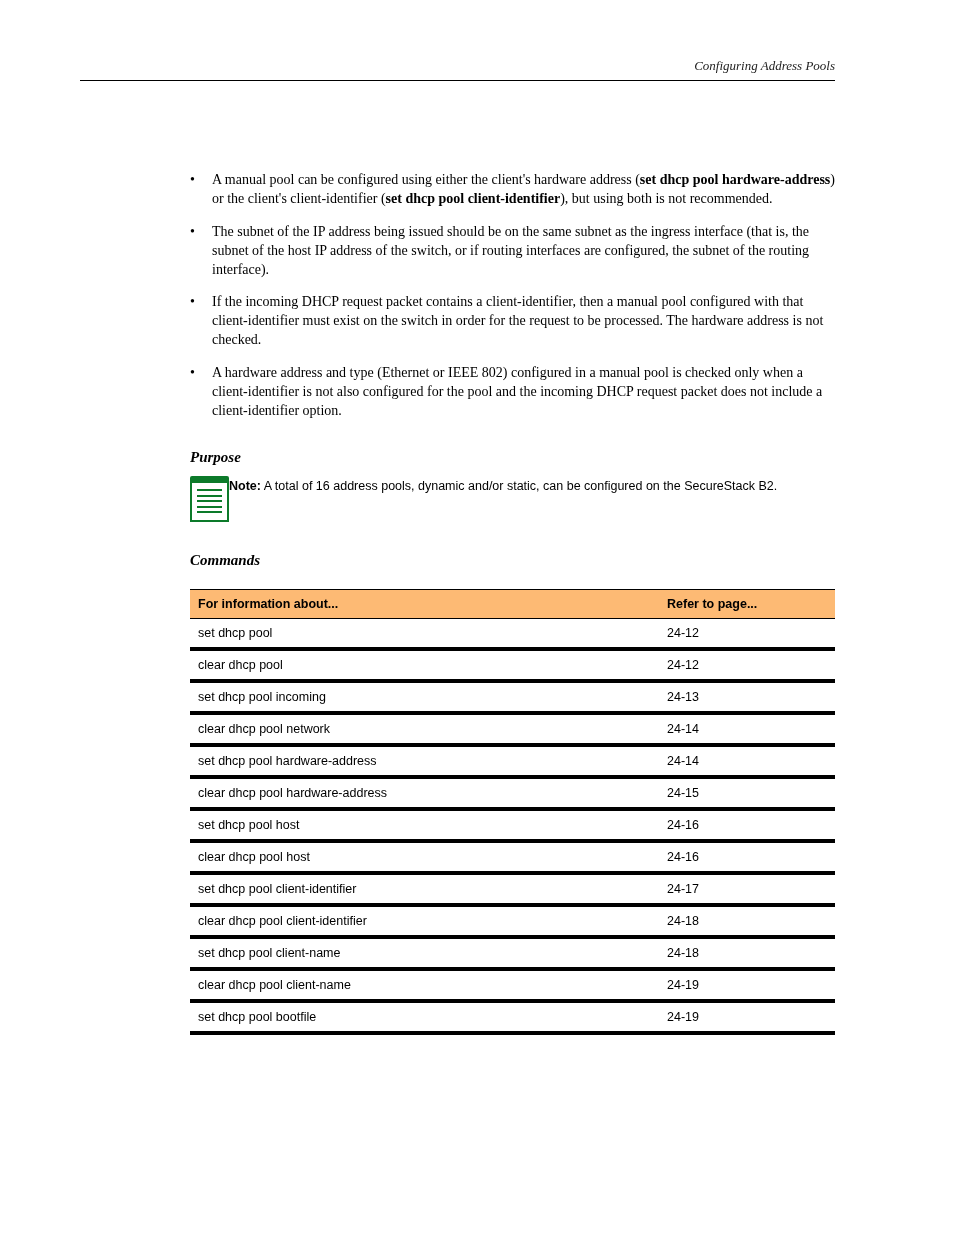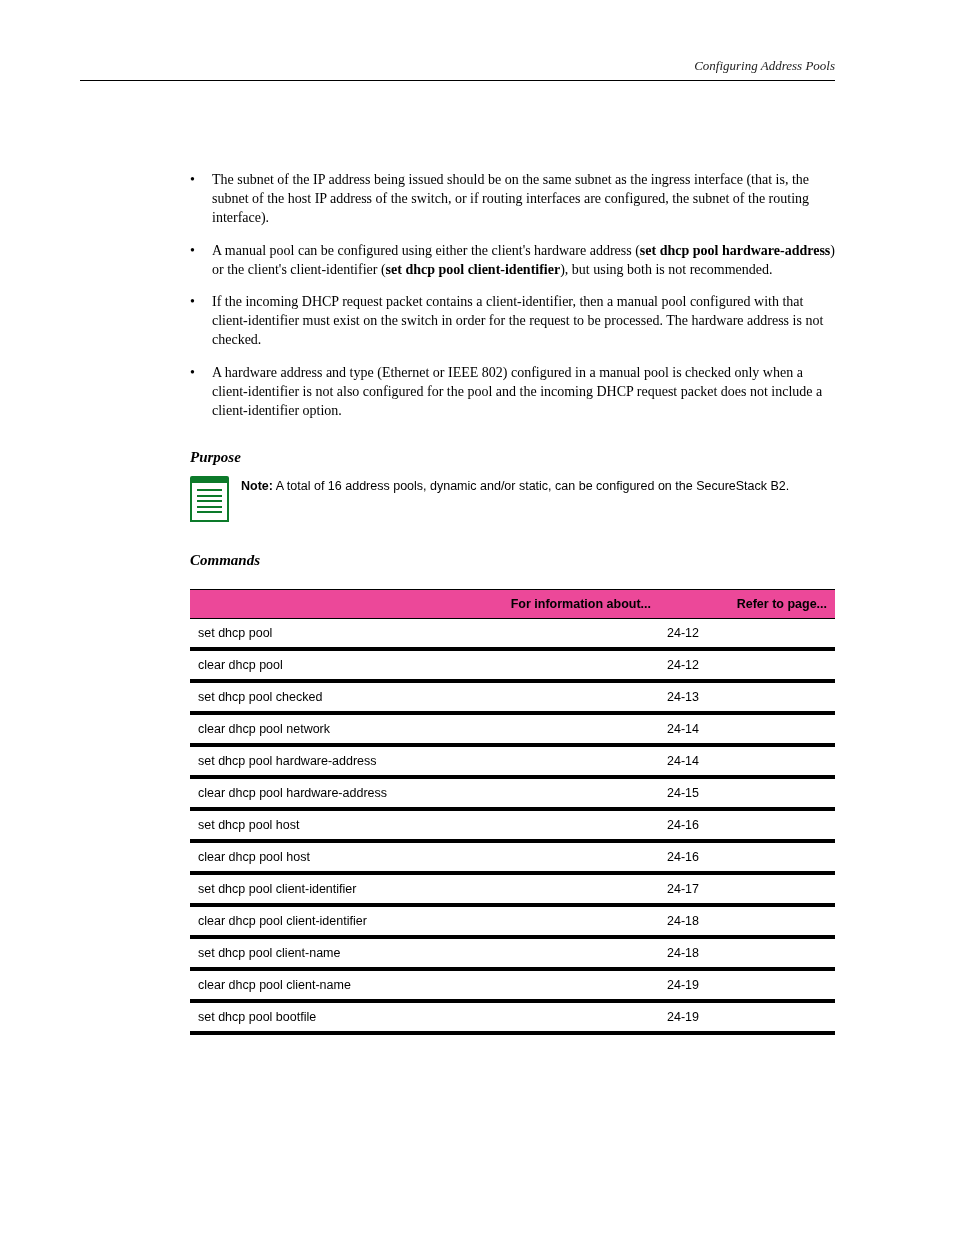--- a/index.html
+++ b/index.html
@@ -57,21 +57,20 @@
     margin: 20px 0 10px 110px;
   }
   .purpose-para {
     margin: 0 0 18px 110px;
     line-height: 1.35;
   }
   .note-row {
     display: flex;
     align-items: flex-start;
     margin: 0 0 30px 110px;
-    gap: 12px;
   }
   .note-icon {
     flex: 0 0 39px;
     height: 46px;
     border: 2px solid #0c7a2a;
     border-top: 7px solid #0c7a2a;
     border-radius: 2px 2px 0 0;
     box-sizing: border-box;
     padding: 5px 5px;
     font-family: sans-serif;
@@ -98,23 +97,23 @@
     margin: 22px 0 20px 110px;
   }
   .cmd-table {
     width: calc(100% - 110px);
     margin-left: 110px;
     border-collapse: collapse;
     font-family: Arial, Helvetica, sans-serif;
     font-size: 12.5px;
   }
   .cmd-table thead th {
-    text-align: right;
+    text-align: left;
     font-weight: bold;
-    background: #ec4899;
+    background: #fdba74;
     padding: 7px 8px;
     border-top: 1.5px solid #000;
     border-bottom: 1px solid #000;
   }
   .cmd-table tbody td {
     padding: 7px 8px;
     border-bottom: 4px solid #000000;
     vertical-align: top;
   }
   .cmd-table tbody td:first-child {
@@ -126,24 +125,24 @@
 
 <div class="page">
 
   <div class="running-head">
     <span>Configuring Address Pools</span>
   </div>
   <hr class="top-rule">
 
   <ul class="bullets">
     <li>
+      <span>A manual pool can be configured using either the client's hardware address (</span><span class="b">set dhcp pool hardware-address</span><span>) or the client's client-identifier (</span><span class="b">set dhcp pool client-identifier</span><span>), but using both is not recommended.</span>
+    </li>
+    <li>
       <span>The subnet of the IP address being issued should be on the same subnet as the ingress interface (that is, the subnet of the host IP address of the switch, or if routing interfaces are configured, the subnet of the routing interface).</span>
-    </li>
-    <li>
-      <span>A manual pool can be configured using either the client's hardware address (</span><span class="b">set dhcp pool hardware-address</span><span>) or the client's client-identifier (</span><span class="b">set dhcp pool client-identifier</span><span>), but using both is not recommended.</span>
     </li>
     <li>
       <span>If the incoming DHCP request packet contains a client-identifier, then a manual pool configured with that client-identifier must exist on the switch in order for the request to be processed. The hardware address is not checked.</span>
     </li>
     <li>
       <span>A hardware address and type (Ethernet or IEEE 802) configured in a manual pool is checked only when a client-identifier is not also configured for the pool and the incoming DHCP request packet does not include a client-identifier option.</span>
     </li>
   </ul>
 
   <h2 class="section-title">Purpose</h2>
@@ -173,21 +172,21 @@
     <tbody id="cmd-tbody">
     <tr>
           <td>set dhcp pool</td>
           <td>24-12</td>
         </tr>
         <tr>
           <td>clear dhcp pool</td>
           <td>24-12</td>
         </tr>
         <tr>
-          <td>set dhcp pool checked</td>
+          <td>set dhcp pool incoming</td>
           <td>24-13</td>
         </tr>
         <tr>
           <td>clear dhcp pool network</td>
           <td>24-14</td>
         </tr>
         <tr>
           <td>set dhcp pool hardware-address</td>
           <td>24-14</td>
         </tr>

